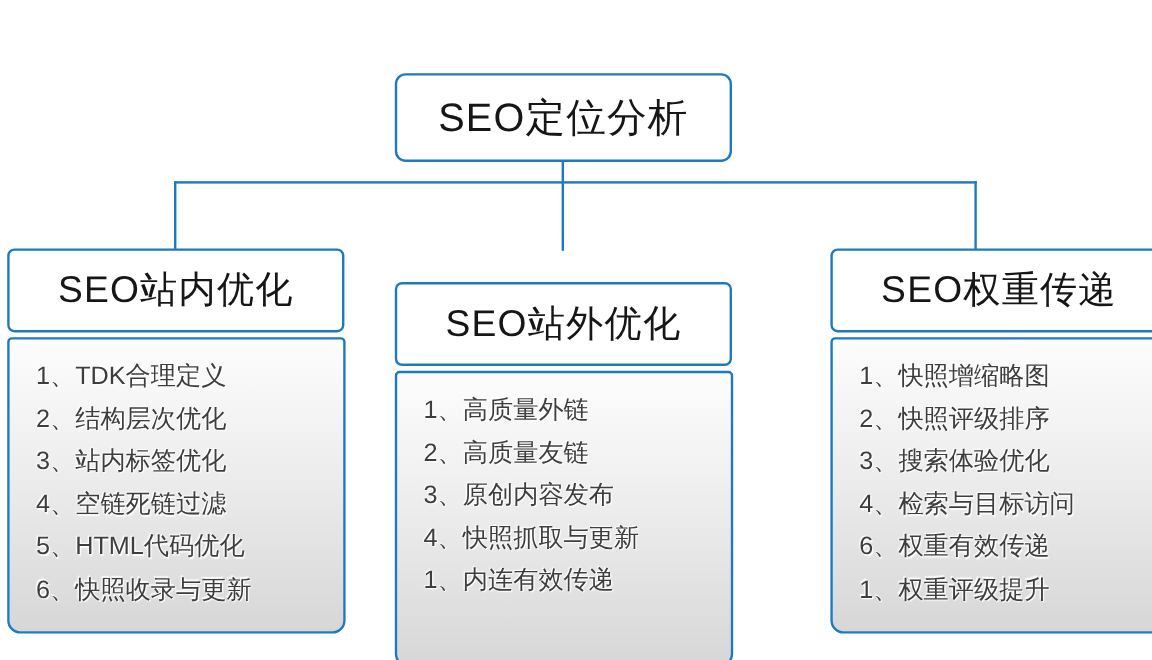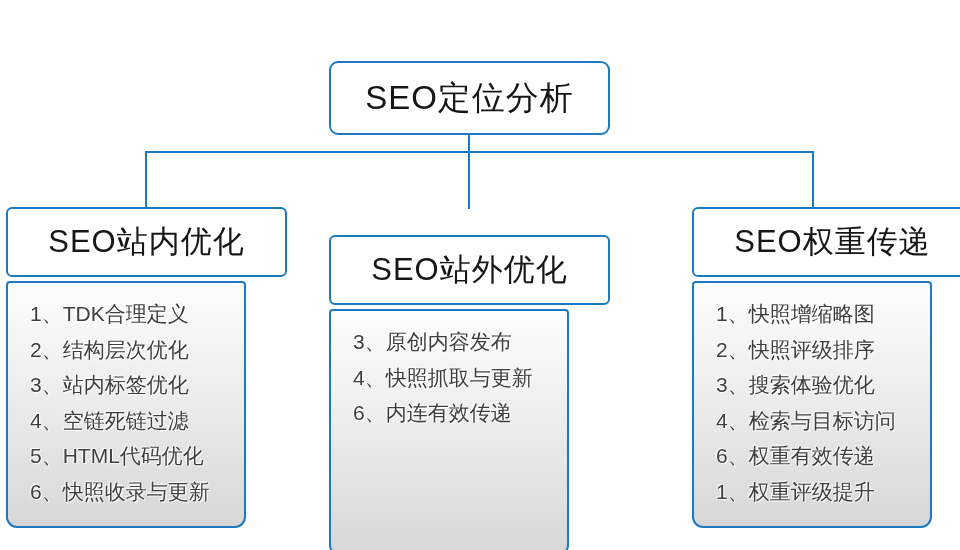--- a/index.html
+++ b/index.html
@@ -31,21 +31,21 @@
   }
   .root-node{
     left:329px;top:17px;width:281px;height:74px;
     border-radius:9px;font-size:33px;letter-spacing:1px;margin-top:44px;
   }
   .branch-header{
     top:207px;width:281px;height:70px;
     border-radius:6px;font-size:31px;letter-spacing:1px;
   }
   .branch-list{
-    position:absolute;top:281px;width:240px;height:247px;box-sizing:border-box;
+    position:absolute;top:281px;width:282px;height:247px;box-sizing:border-box;
     border:2px solid var(--accent);
     border-radius:4px 4px 11px 11px;
     background:linear-gradient(180deg,var(--panel-top) 0%,var(--panel-mid) 45%,var(--panel-bottom) 100%);
     padding:13px 8px 11px 22px;
   }
   .col-1{left:6px;}
   .col-2{left:329px;margin-top:28px;}
   .col-3{left:692px;}
   .list-item{
     font-size:21px;line-height:35.5px;
@@ -78,23 +78,25 @@
     <div class="list-item">3、站内标签优化</div>
     <div class="list-item">4、空链死链过滤</div>
     <div class="list-item">5、HTML代码优化</div>
     <div class="list-item">6、快照收录与更新</div>
   </div>
 
   <div class="node branch-header col-2">
     <span>SEO站外优化</span>
   </div>
   <div class="branch-list col-2">
+    <div class="list-item">1、高质量外链</div>
+    <div class="list-item">2、高质量友链</div>
     <div class="list-item">3、原创内容发布</div>
     <div class="list-item">4、快照抓取与更新</div>
-    <div class="list-item">6、内连有效传递</div>
+    <div class="list-item">1、内连有效传递</div>
   </div>
 
   <div class="node branch-header col-3">
     <span>SEO权重传递</span>
   </div>
   <div class="branch-list col-3">
     <div class="list-item">1、快照增缩略图</div>
     <div class="list-item">2、快照评级排序</div>
     <div class="list-item">3、搜索体验优化</div>
     <div class="list-item">4、检索与目标访问</div>

